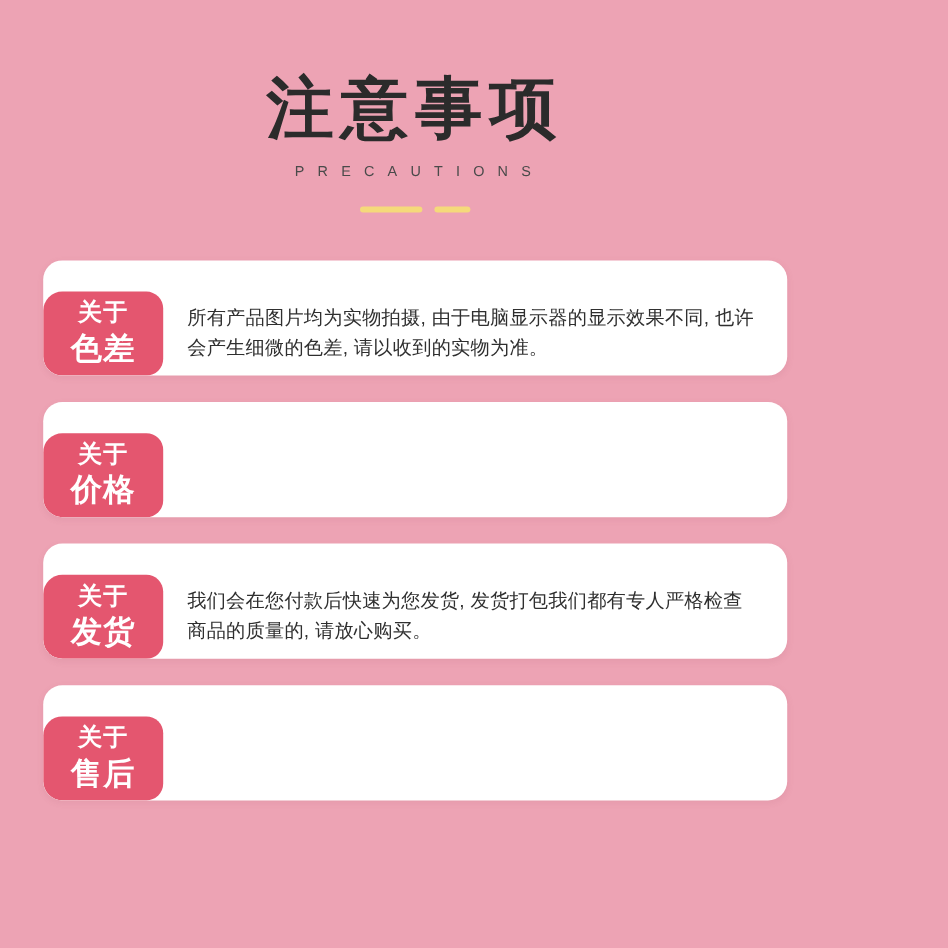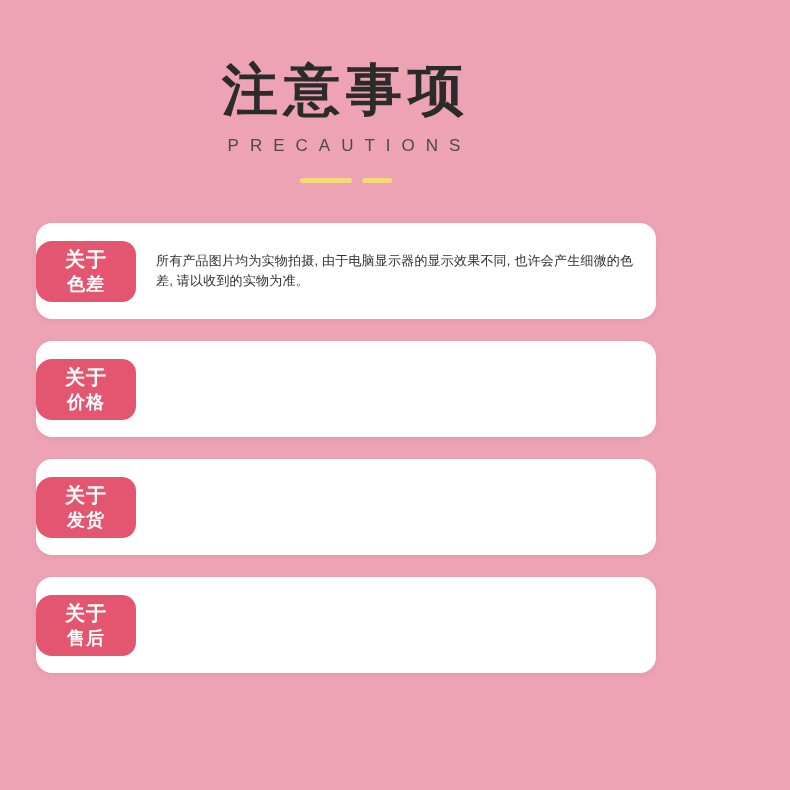--- a/index.html
+++ b/index.html
@@ -26,21 +26,21 @@
   .title {
     font-size: 56px;
     font-weight: bold;
     color: #2b2b2b;
     letter-spacing: 6px;
     line-height: 1.15;
     margin: 0;
   }
   .subtitle {
     margin-top: 14px;
-    font-size: 17px;
+    font-size: 12px;
     letter-spacing: 11px;
     color: #4a4a4a;
     font-weight: normal;
     padding-left: 7px;
   }
   .divider {
     margin: 22px auto 0 auto;
     width: 92px;
     height: 5px;
     display: flex;
@@ -58,21 +58,21 @@
   .items {
     margin-top: 40px;
     padding: 0 36px;
     display: flex;
     flex-direction: column;
     gap: 22px;
   }
   .item {
     position: relative;
     display: flex;
-    align-items: center;
+    align-items: flex-end;
     background: #ffffff;
     border-radius: 16px;
     min-height: 96px;
     box-shadow: 0 2px 5px rgba(160, 80, 100, 0.10);
     overflow: hidden;
   }
   .tag {
     flex: 0 0 100px;
     background: #e4566f;
     color: #ffffff;
@@ -83,29 +83,29 @@
     justify-content: center;
     font-weight: bold;
     line-height: 1.28;
     padding: 6px 0;
   }
   .tag .t1 {
     font-size: 20px;
     letter-spacing: 1px;
   }
   .tag .t2 {
-    font-size: 18px;
+    font-size: 26px;
     letter-spacing: 1px;
   }
   .body-text {
     flex: 1 1 auto;
     display: flex;
     align-items: center;
     padding: 10px 22px 10px 20px;
-    font-size: 13px;
+    font-size: 16px;
     color: #2f2f2f;
     line-height: 1.58;
     letter-spacing: 0.2px;
   }
 </style>
 </head>
 <body>
 
 <div class="page">
 
@@ -133,20 +133,21 @@
         <span class="t1">关于</span>
         <span class="t2">价格</span>
       </div>
     </div>
 
     <div class="item">
       <div class="tag">
         <span class="t1">关于</span>
         <span class="t2">发货</span>
       </div>
+      <div class="body-text">我们会在您付款后快速为您发货, 发货打包我们都有专人严格检查商品的质量的, 请放心购买。</div>
     </div>
 
     <div class="item">
       <div class="tag">
         <span class="t1">关于</span>
         <span class="t2">售后</span>
       </div>
     </div>
 
   </div>

